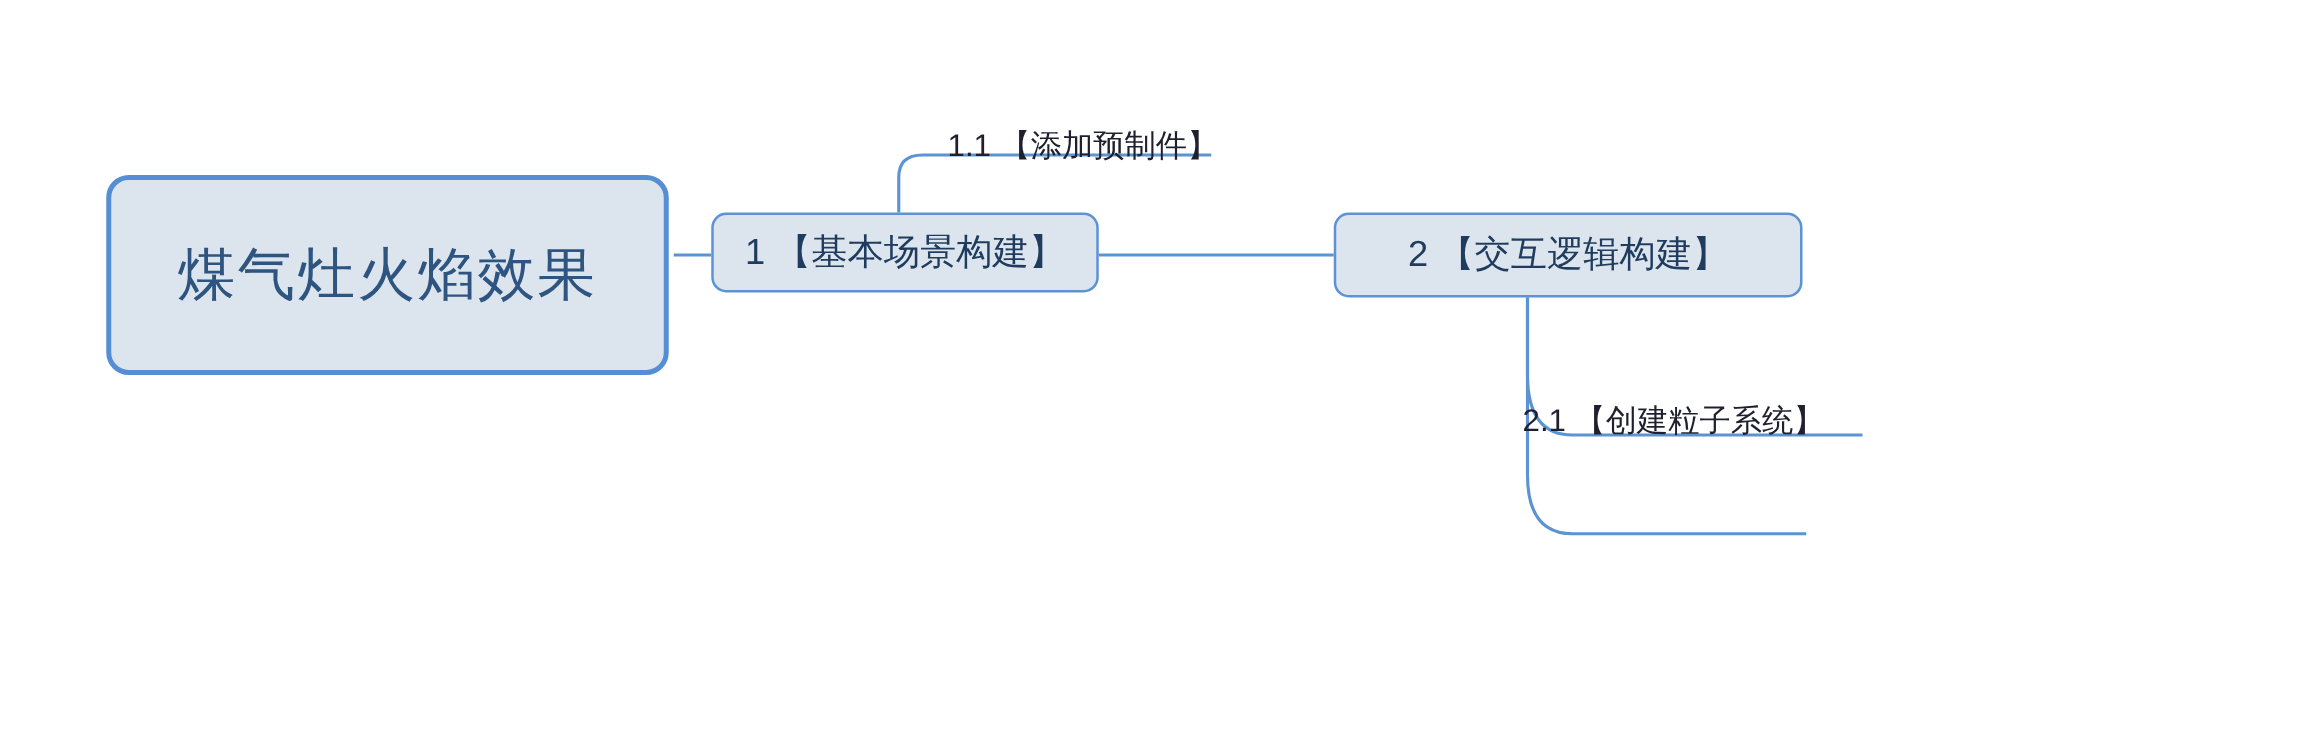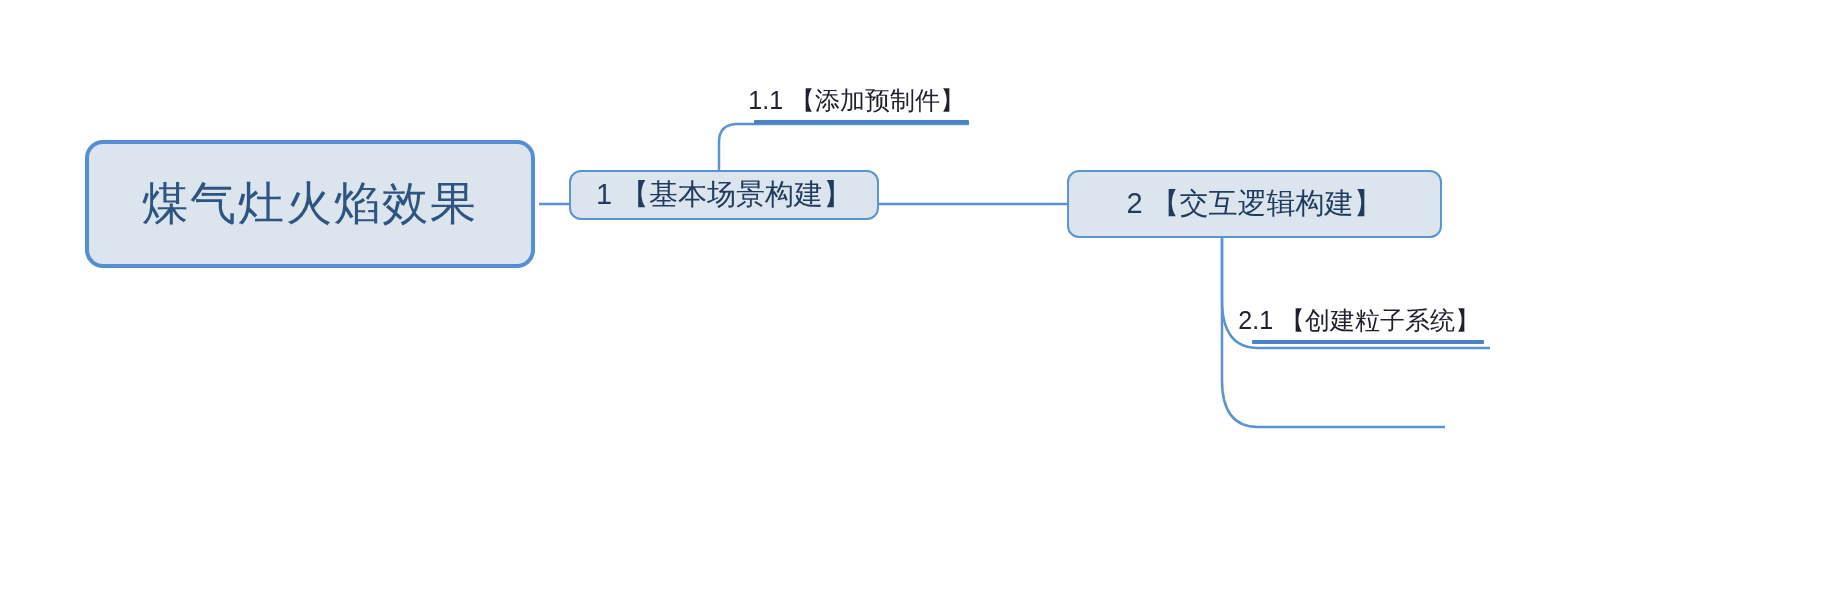--- a/index.html
+++ b/index.html
@@ -26,21 +26,21 @@
     height: 602px;
     pointer-events: none;
   }
 
   
   .node-root {
     position: absolute;
     left: 85px;
     top: 140px;
     width: 450px;
-    height: 128px;
+    height: 160px;
     box-sizing: border-box;
     background: #dce4ee;
     border: 4px solid #558ed5;
     border-radius: 18px;
     display: flex;
     align-items: center;
     justify-content: center;
     color: #2e5480;
     font-size: 46px;
     letter-spacing: 2px;
@@ -58,55 +58,56 @@
     align-items: center;
     justify-content: center;
     color: #1f3c5e;
     font-size: 29px;
     white-space: nowrap;
   }
   #node-1 {
     left: 569px;
     top: 170px;
     width: 310px;
-    height: 50px;
+    height: 64px;
   }
   #node-2 {
     left: 1067px;
     top: 170px;
     width: 375px;
     height: 68px;
   }
 
   
   .node-l2 {
     position: absolute;
     display: flex;
-    flex-direction: column;
+    flex-direction: row;
     align-items: flex-end;
     white-space: nowrap;
+    margin-top: 16px;
   }
   .node-l2 .l2-text {
     color: #1f1f2e;
     font-size: 25px;
     padding: 0 4px 3px 4px;
   }
   .node-l2 .l2-rule {
     height: 4px;
     background: #4a82c8;
     border-radius: 1px;
     width: 100%;
   }
   #node-1-1 {
     left: 754px;
     top: 84px;
     width: 215px;
   }
   #node-2-1 {
-    left: 1252px;
+    left: 1214px;
     top: 304px;
     width: 232px;
   }
   #node-2-2 {
     left: 1258px;
     top: 383px;
     width: 187px;
   }
 </style>
 </head>

